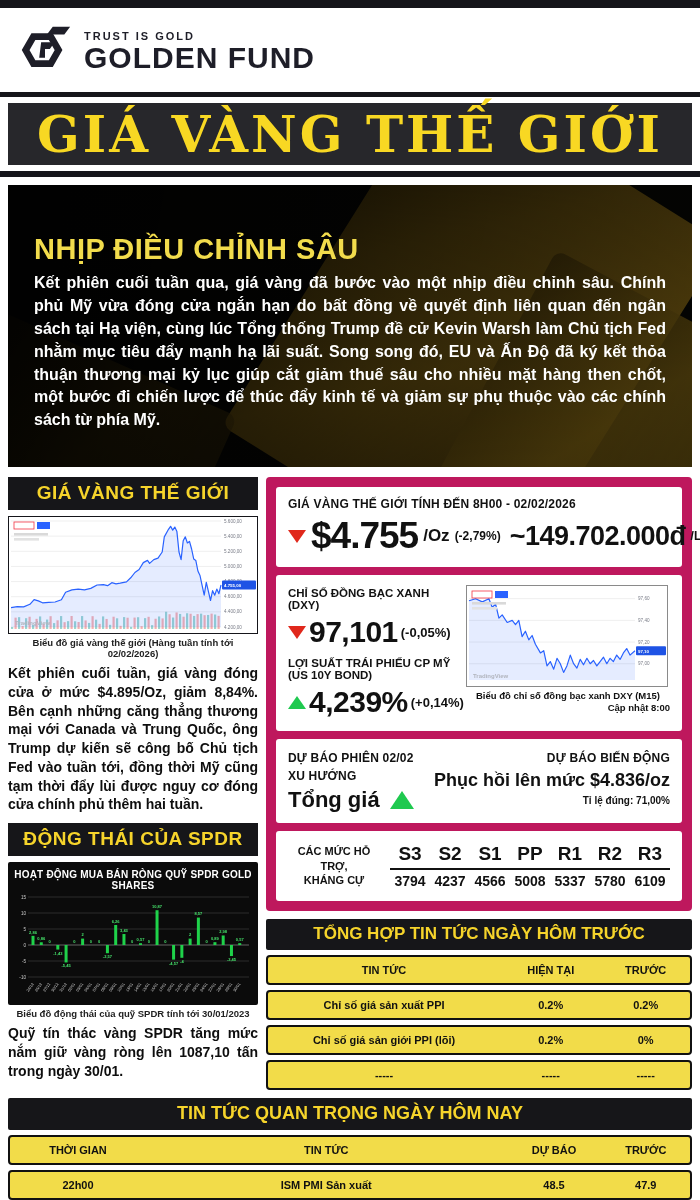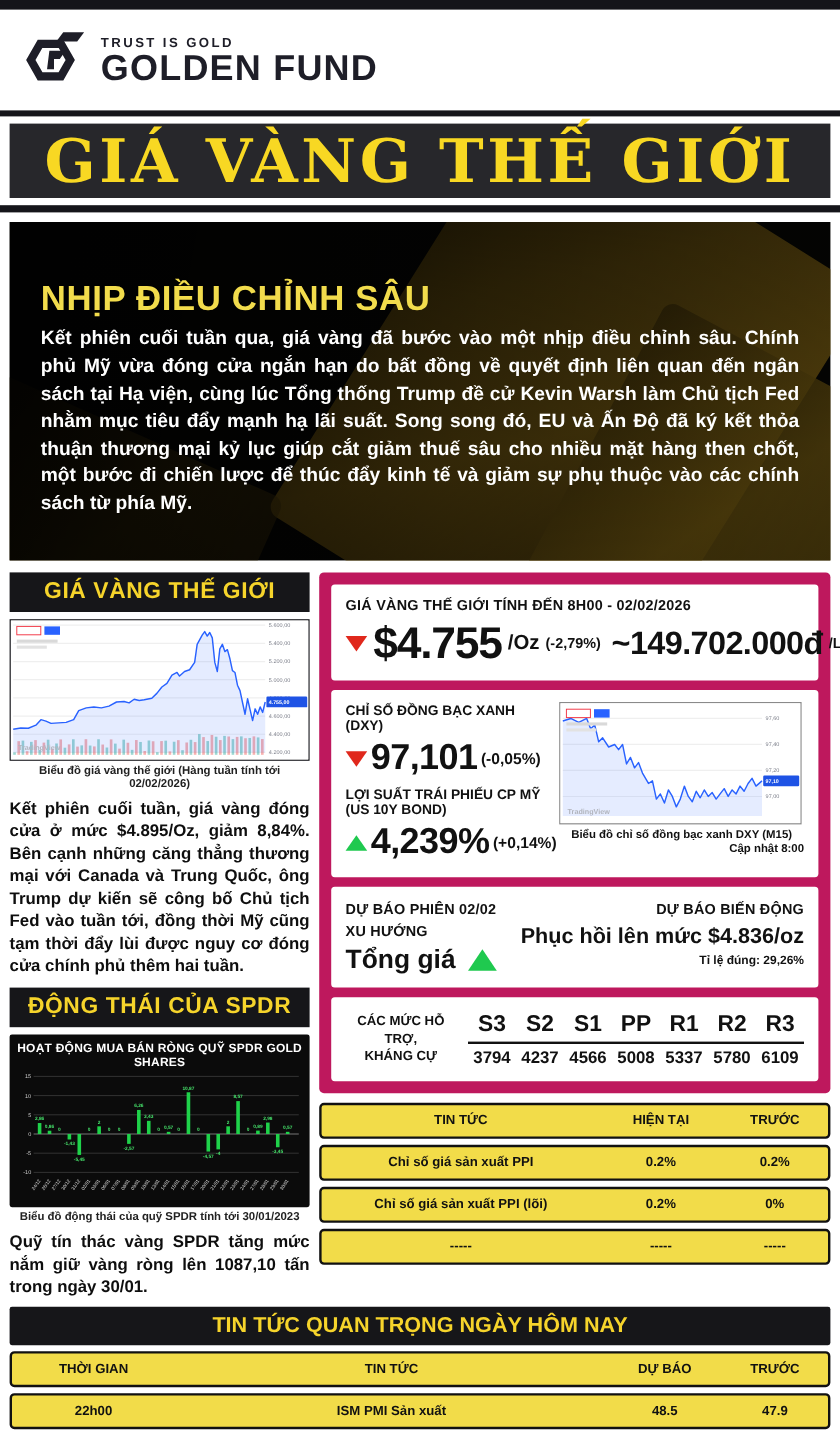--- a/index.html
+++ b/index.html
@@ -392,21 +392,21 @@
             <div class="fc-label">DỰ BÁO PHIÊN 02/02</div>
             <div class="fc-label">XU HƯỚNG</div>
             <div class="fc-trend">
               <span class="fc-trend-val">Tổng giá</span>
               <span class="tri-up" style="border-left-width:12px;border-right-width:12px;border-bottom-width:18px"></span>
             </div>
           </div>
           <div class="fc-right">
             <div class="fc-label">DỰ BÁO BIẾN ĐỘNG</div>
             <div class="fc-vol">Phục hồi lên mức $4.836/oz</div>
-            <div class="fc-acc">Tỉ lệ đúng: 29,26%</div>
+            <div class="fc-acc">Tỉ lệ đúng: 71,00%</div>
           </div>
         </div>
 
         <div class="white-box levels-box">
           <div class="lv-label">
             <span>CÁC MỨC HỖ TRỢ,</span><br>
             <span>KHÁNG CỰ</span>
           </div>
           <div class="lv-grid" id="levels-grid">
               <div class="lv-name">S3</div>
@@ -423,33 +423,34 @@
               <div class="lv-val">5008</div>
               <div class="lv-val">5337</div>
               <div class="lv-val">5780</div>
               <div class="lv-val">6109</div>
             </div>
         </div>
 
       </div>
 
       <div class="news-block" id="news-yesterday">
+        <div class="news-header">TỔNG HỢP TIN TỨC NGÀY HÔM TRƯỚC</div>
         <div class="news-rows">
             <div class="news-row head">
               <div class="cell" style="width: 55%;">TIN TỨC</div>
               <div class="cell" style="width: 24%;">HIỆN TẠI</div>
               <div class="cell" style="width: 21%;">TRƯỚC</div>
             </div>
             <div class="news-row">
               <div class="cell" style="width: 55%;">Chỉ số giá sản xuất PPI</div>
               <div class="cell" style="width: 24%;">0.2%</div>
               <div class="cell" style="width: 21%;">0.2%</div>
             </div>
             <div class="news-row">
-              <div class="cell" style="width: 55%;">Chỉ số giá sản xuất PPI (lõi)</div>
+              <div class="cell" style="width: 55%;">Chỉ số giá sản giới PPI (lõi)</div>
               <div class="cell" style="width: 24%;">0.2%</div>
               <div class="cell" style="width: 21%;">0%</div>
             </div>
             <div class="news-row">
               <div class="cell" style="width: 55%;">-----</div>
               <div class="cell" style="width: 24%;">-----</div>
               <div class="cell" style="width: 21%;">-----</div>
             </div>
           </div>
       </div>

